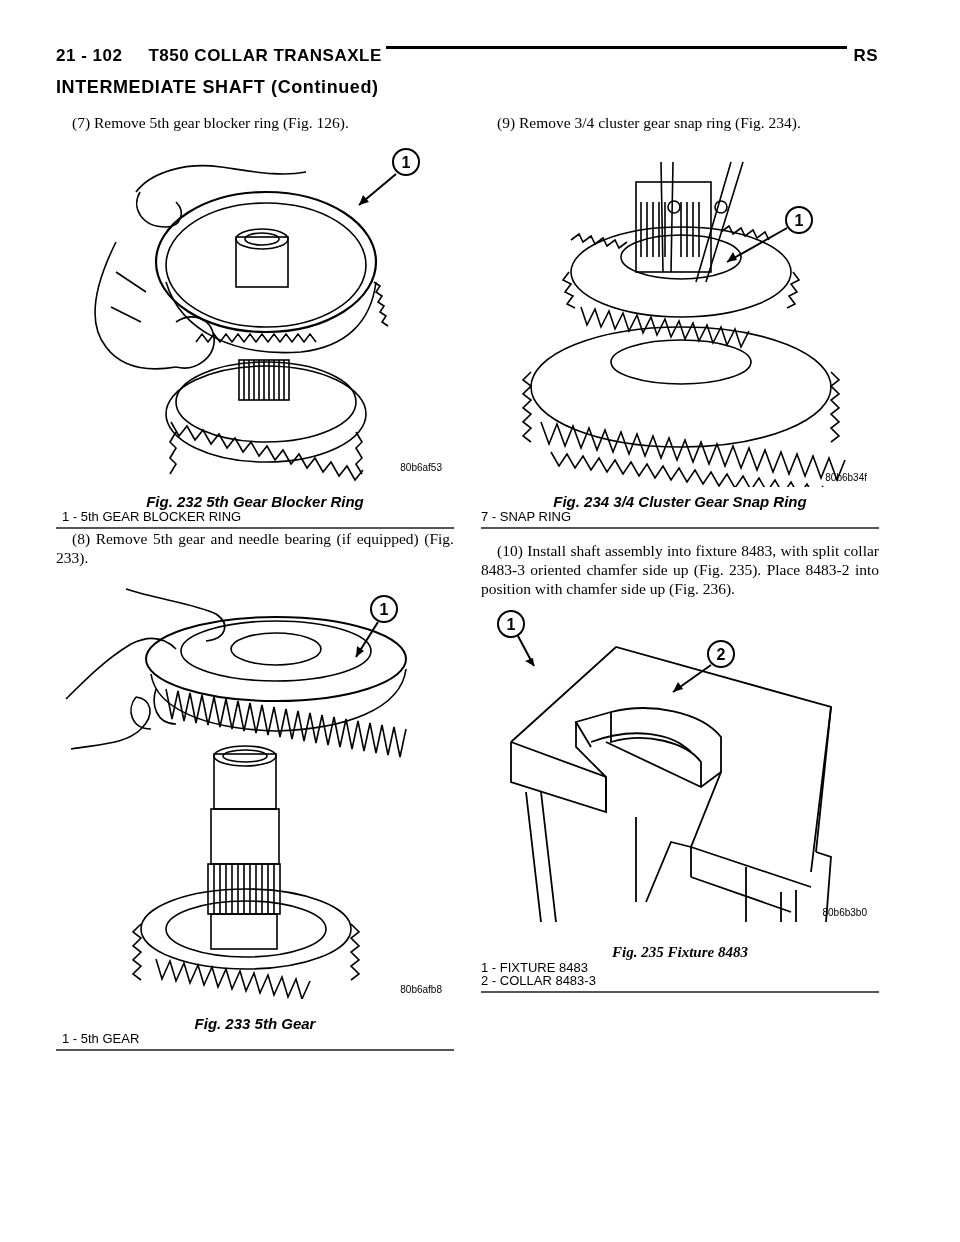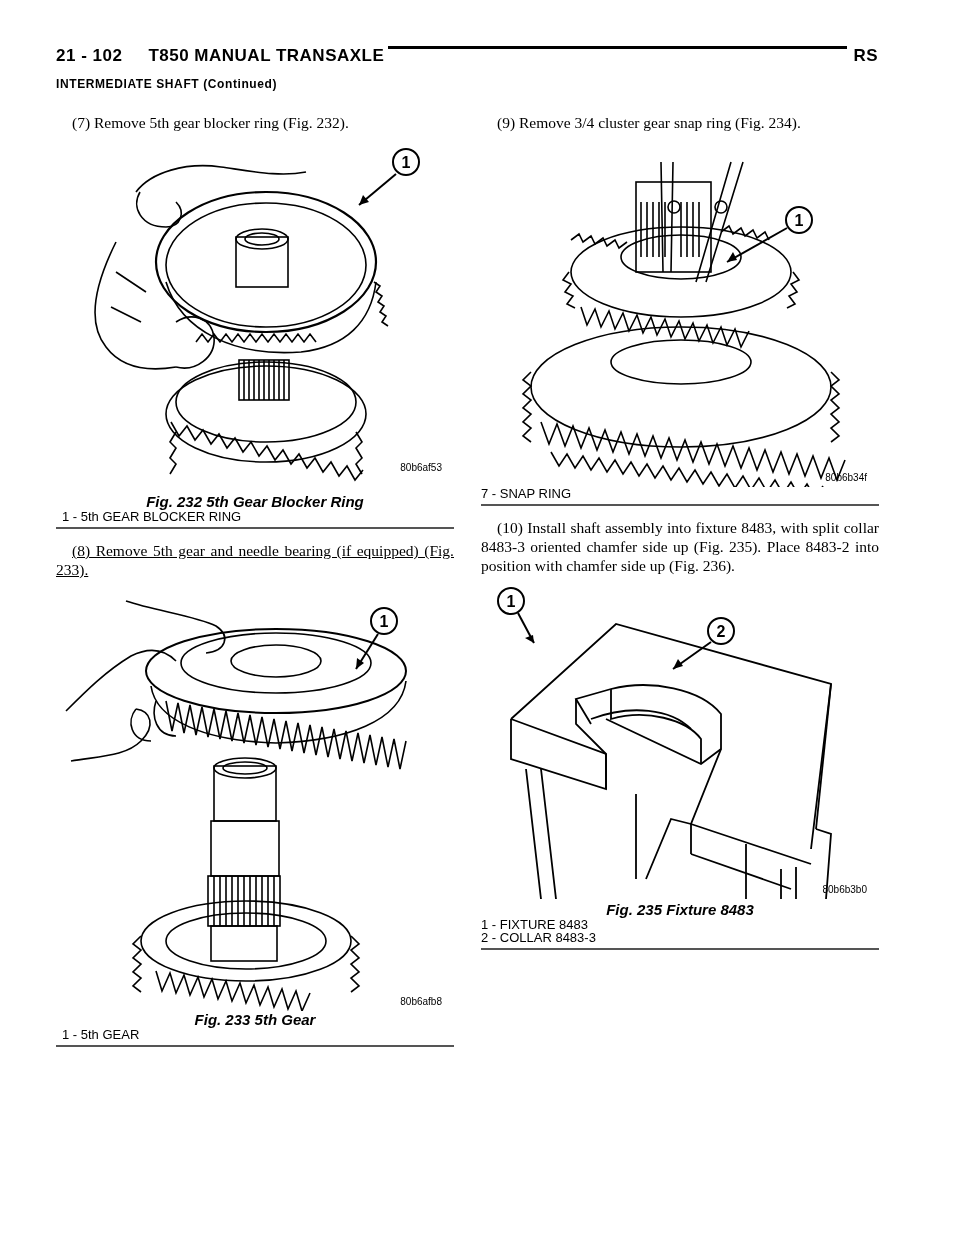--- a/index.html
+++ b/index.html
@@ -1,45 +1,45 @@
 <!DOCTYPE html>
 <html><head>
 <meta charset="utf-8">
 <style>
   html,body{margin:0;padding:0;background:#fff;}
   body{width:960px;height:1242px;position:relative;overflow:hidden;color:#000;}
   .hdr{position:absolute;top:46px;left:56px;width:822px;height:24px;display:flex;align-items:flex-start;
        font-family:"Liberation Sans",sans-serif;font-weight:bold;font-size:17px;letter-spacing:0.5px;}
   .hdr .pg{margin-right:26px;}
   .hdr .rule{flex:1;height:3px;background:#000;margin:0 6px 0 4px;}
-  .section{position:absolute;top:77px;left:56px;font-family:"Liberation Sans",sans-serif;font-weight:bold;font-size:12px;letter-spacing:0.6px;}
+  .section{position:absolute;top:77px;left:56px;font-family:"Liberation Sans",sans-serif;font-weight:bold;font-size:18px;letter-spacing:0.6px;}
   .col{position:absolute;width:398px;}
   .colL{left:56px;}
   .colR{left:481px;}
   .para{font-family:"Liberation Serif",serif;font-size:15.5px;line-height:19px;text-align:justify;text-indent:16px;margin:0;}
   .fig{position:relative;}
   .fig svg{display:block;}
   .figid{position:absolute;font-family:"Liberation Sans",sans-serif;font-size:10px;right:12px;}
   .caption{font-family:"Liberation Sans",sans-serif;font-weight:bold;font-style:italic;font-size:15px;text-align:center;margin:0;}
   .legend{font-family:Liberation Sans, sans-serif;font-size:13px;line-height:13px;padding-left:6px;}
   .figrule{height:2px;background:#555;margin-top:4px;}
 </style>
 </head>
 <body>
 
 <div class="hdr">
   <span class="pg">21 - 102</span>
-  <span>T850 MANUAL TRANSAXLE</span>
+  <span>T850 COLLAR TRANSAXLE</span>
   <span class="rule"></span>
   <span>RS</span>
 </div>
 <div class="section">INTERMEDIATE SHAFT (Continued)</div>
 
 <div class="col colL" style="top:113px;">
-  <p class="para">(7) Remove 5th gear blocker ring (Fig. 232).</p>
+  <p class="para">(7) Remove 5th gear blocker ring (Fig. 126).</p>
 
   <div class="fig" style="height:355px;">
     <svg width="398" height="355" viewBox="0 0 398 355">
       <g fill="none" stroke="#000" stroke-width="1.6">
 
         <path d="M80 60 C95 40,130 30,165 35 C200 40,225 45,250 40"></path>
         <path d="M84 60 C75 75,85 95,110 95 C125 95,130 80,120 70"></path>
         <path d="M60 110 C40 150,30 190,50 215 C65 235,90 240,120 235"></path>
         <path d="M120 235 C140 240,160 225,158 205 C155 185,135 180,120 190"></path>
         <path d="M60 140 L90 160 M55 175 L85 190"></path>
@@ -71,21 +71,21 @@
       <path d="M303 73 l4 -10 l6 7 z" fill="#000"></path>
     </svg>
     <span class="figid" style="bottom:14px;">80b6af53</span>
   </div>
   <p class="caption" style="margin-top:6px;">Fig. 232 5th Gear Blocker Ring</p>
   <div class="legend">
     <div>1 - 5th GEAR BLOCKER RING</div>
   </div>
   <div class="figrule"></div>
 
-  <p class="para" style="margin-top:12px;text-decoration:underline;">(8) Remove 5th gear and needle bearing (if equipped) (Fig. 233).</p>
+  <p class="para" style="">(8) Remove 5th gear and needle bearing (if equipped) (Fig. 233).</p>
 
   <div class="fig" style="height:420px;margin-top:12px;">
     <svg width="398" height="420" viewBox="0 0 398 420">
       <g fill="none" stroke="#000" stroke-width="1.6">
 
         <path d="M70 10 C100 20,140 25,160 35 C175 45,170 60,150 62"></path>
         <path d="M10 120 C30 100,50 80,75 65 C95 55,110 60,120 70"></path>
         <path d="M15 170 C45 165,70 165,85 150 C100 135,95 120,80 118"></path>
         <path d="M80 118 C70 130,75 150,95 150"></path>
         <path d="M100 110 C95 125,100 145,120 145"></path>
@@ -110,21 +110,21 @@
         <path d="M295 345 l8 8 l-8 6 l8 8 l-8 6 l8 8 l-8 6 l8 8 l-8 6"></path>
         <path d="M100 380 l6 20 l8 -18 l6 20 l8 -18 l6 20 l8 -18 l6 20 l8 -18 l6 20 l8 -18 l6 20 l8 -18 l6 20 l8 -18 l6 20 l8 -18 l6 20 l8 -18 l6 20 l8 -18 l6 20 l8 -18"></path>
       </g>
       <circle cx="328" cy="30" r="13" fill="#fff" stroke="#000" stroke-width="2"></circle>
       <text x="328" y="36" text-anchor="middle" font-family="Liberation Sans, sans-serif" font-weight="bold" font-size="16">1</text>
       <line x1="322" y1="43" x2="300" y2="78" stroke="#000" stroke-width="2"></line>
       <path d="M300 78 l1 -11 l7 5 z" fill="#000"></path>
     </svg>
     <span class="figid" style="bottom:4px;">80b6afb8</span>
   </div>
-  <p class="caption" style="margin-top:0;">Fig. 233 5th Gear</p>
+  <p class="caption" style="margin-top:16px;">Fig. 233 5th Gear</p>
   <div class="legend">
     <div>1 - 5th GEAR</div>
   </div>
   <div class="figrule"></div>
 </div>
 
 <div class="col colR" style="top:113px;">
   <p class="para">(9) Remove 3/4 cluster gear snap ring (Fig. 234).</p>
 
   <div class="fig" style="height:355px;">
@@ -153,20 +153,21 @@
         <path d="M60 290 l8 22 l8 -20 l8 22 l8 -20 l8 22 l8 -20 l8 22 l8 -20 l8 22 l8 -20 l8 22 l8 -20 l8 22 l8 -20 l8 22 l8 -20 l8 22 l8 -20 l8 22 l8 -20 l8 22 l8 -20 l8 22 l8 -20 l8 22 l8 -20 l8 22 l8 -20 l8 22 l8 -20 l8 22 l8 -20 l8 22 l8 -20 l8 22 l8 -20 l8 22 l8 -20"></path>
         <path d="M70 320 l8 14 l8 -12 l8 14 l8 -12 l8 14 l8 -12 l8 14 l8 -12 l8 14 l8 -12 l8 14 l8 -12 l8 14 l8 -12 l8 14 l8 -12 l8 14 l8 -12 l8 14 l8 -12 l8 14 l8 -12 l8 14 l8 -12 l8 14 l8 -12 l8 14 l8 -12 l8 14 l8 -12 l8 14 l8 -12 l8 14 l8 -12"></path>
       </g>
       <circle cx="318" cy="88" r="13" fill="#fff" stroke="#000" stroke-width="2"></circle>
       <text x="318" y="94" text-anchor="middle" font-family="Liberation Sans, sans-serif" font-weight="bold" font-size="16">1</text>
       <line x1="306" y1="96" x2="246" y2="130" stroke="#000" stroke-width="2"></line>
       <path d="M246 130 l6 -10 l4 8 z" fill="#000"></path>
     </svg>
     <span class="figid" style="bottom:4px;">80b6b34f</span>
   </div>
+  <p class="caption" style="margin-top:6px;">Fig. 234 3/4 Cluster Gear Snap Ring</p>
   <div class="legend" style="padding-left:0;">
     <div>7 - SNAP RING</div>
   </div>
   <div class="figrule"></div>
 
   <p class="para" style="margin-top:12px;">(10) Install shaft assembly into fixture 8483, with split collar 8483-3 oriented chamfer side up (Fig. 235). Place 8483-2 into position with chamfer side up (Fig. 236).</p>
 
   <div class="fig" style="height:320px;margin-top:4px;">
     <svg width="398" height="320" viewBox="0 0 398 320">
       <g fill="none" stroke="#000" stroke-width="1.8">
@@ -196,19 +197,19 @@
       <text x="30" y="28" text-anchor="middle" font-family="Liberation Sans, sans-serif" font-weight="bold" font-size="16">1</text>
       <line x1="37" y1="34" x2="53" y2="64" stroke="#000" stroke-width="2"></line>
       <path d="M53 64 l-9 -5 l8 -3 z" fill="#000"></path>
       <circle cx="240" cy="52" r="13" fill="#fff" stroke="#000" stroke-width="2"></circle>
       <text x="240" y="58" text-anchor="middle" font-family="Liberation Sans, sans-serif" font-weight="bold" font-size="16">2</text>
       <line x1="230" y1="63" x2="192" y2="90" stroke="#000" stroke-width="2"></line>
       <path d="M192 90 l5 -10 l5 7 z" fill="#000"></path>
     </svg>
     <span class="figid" style="bottom:4px;">80b6b3b0</span>
   </div>
-  <p class="caption" style="margin-top:2px;">Fig. 235 Fixture 8483</p>
+  <p class="caption" style="margin-top:22px;font-family:Liberation Serif, serif;">Fig. 235 Fixture 8483</p>
   <div class="legend" style="padding-left:0;">
     <div>1 - FIXTURE 8483</div>
     <div>2 - COLLAR 8483-3</div>
   </div>
   <div class="figrule"></div>
 </div>
 
 </body></html>

